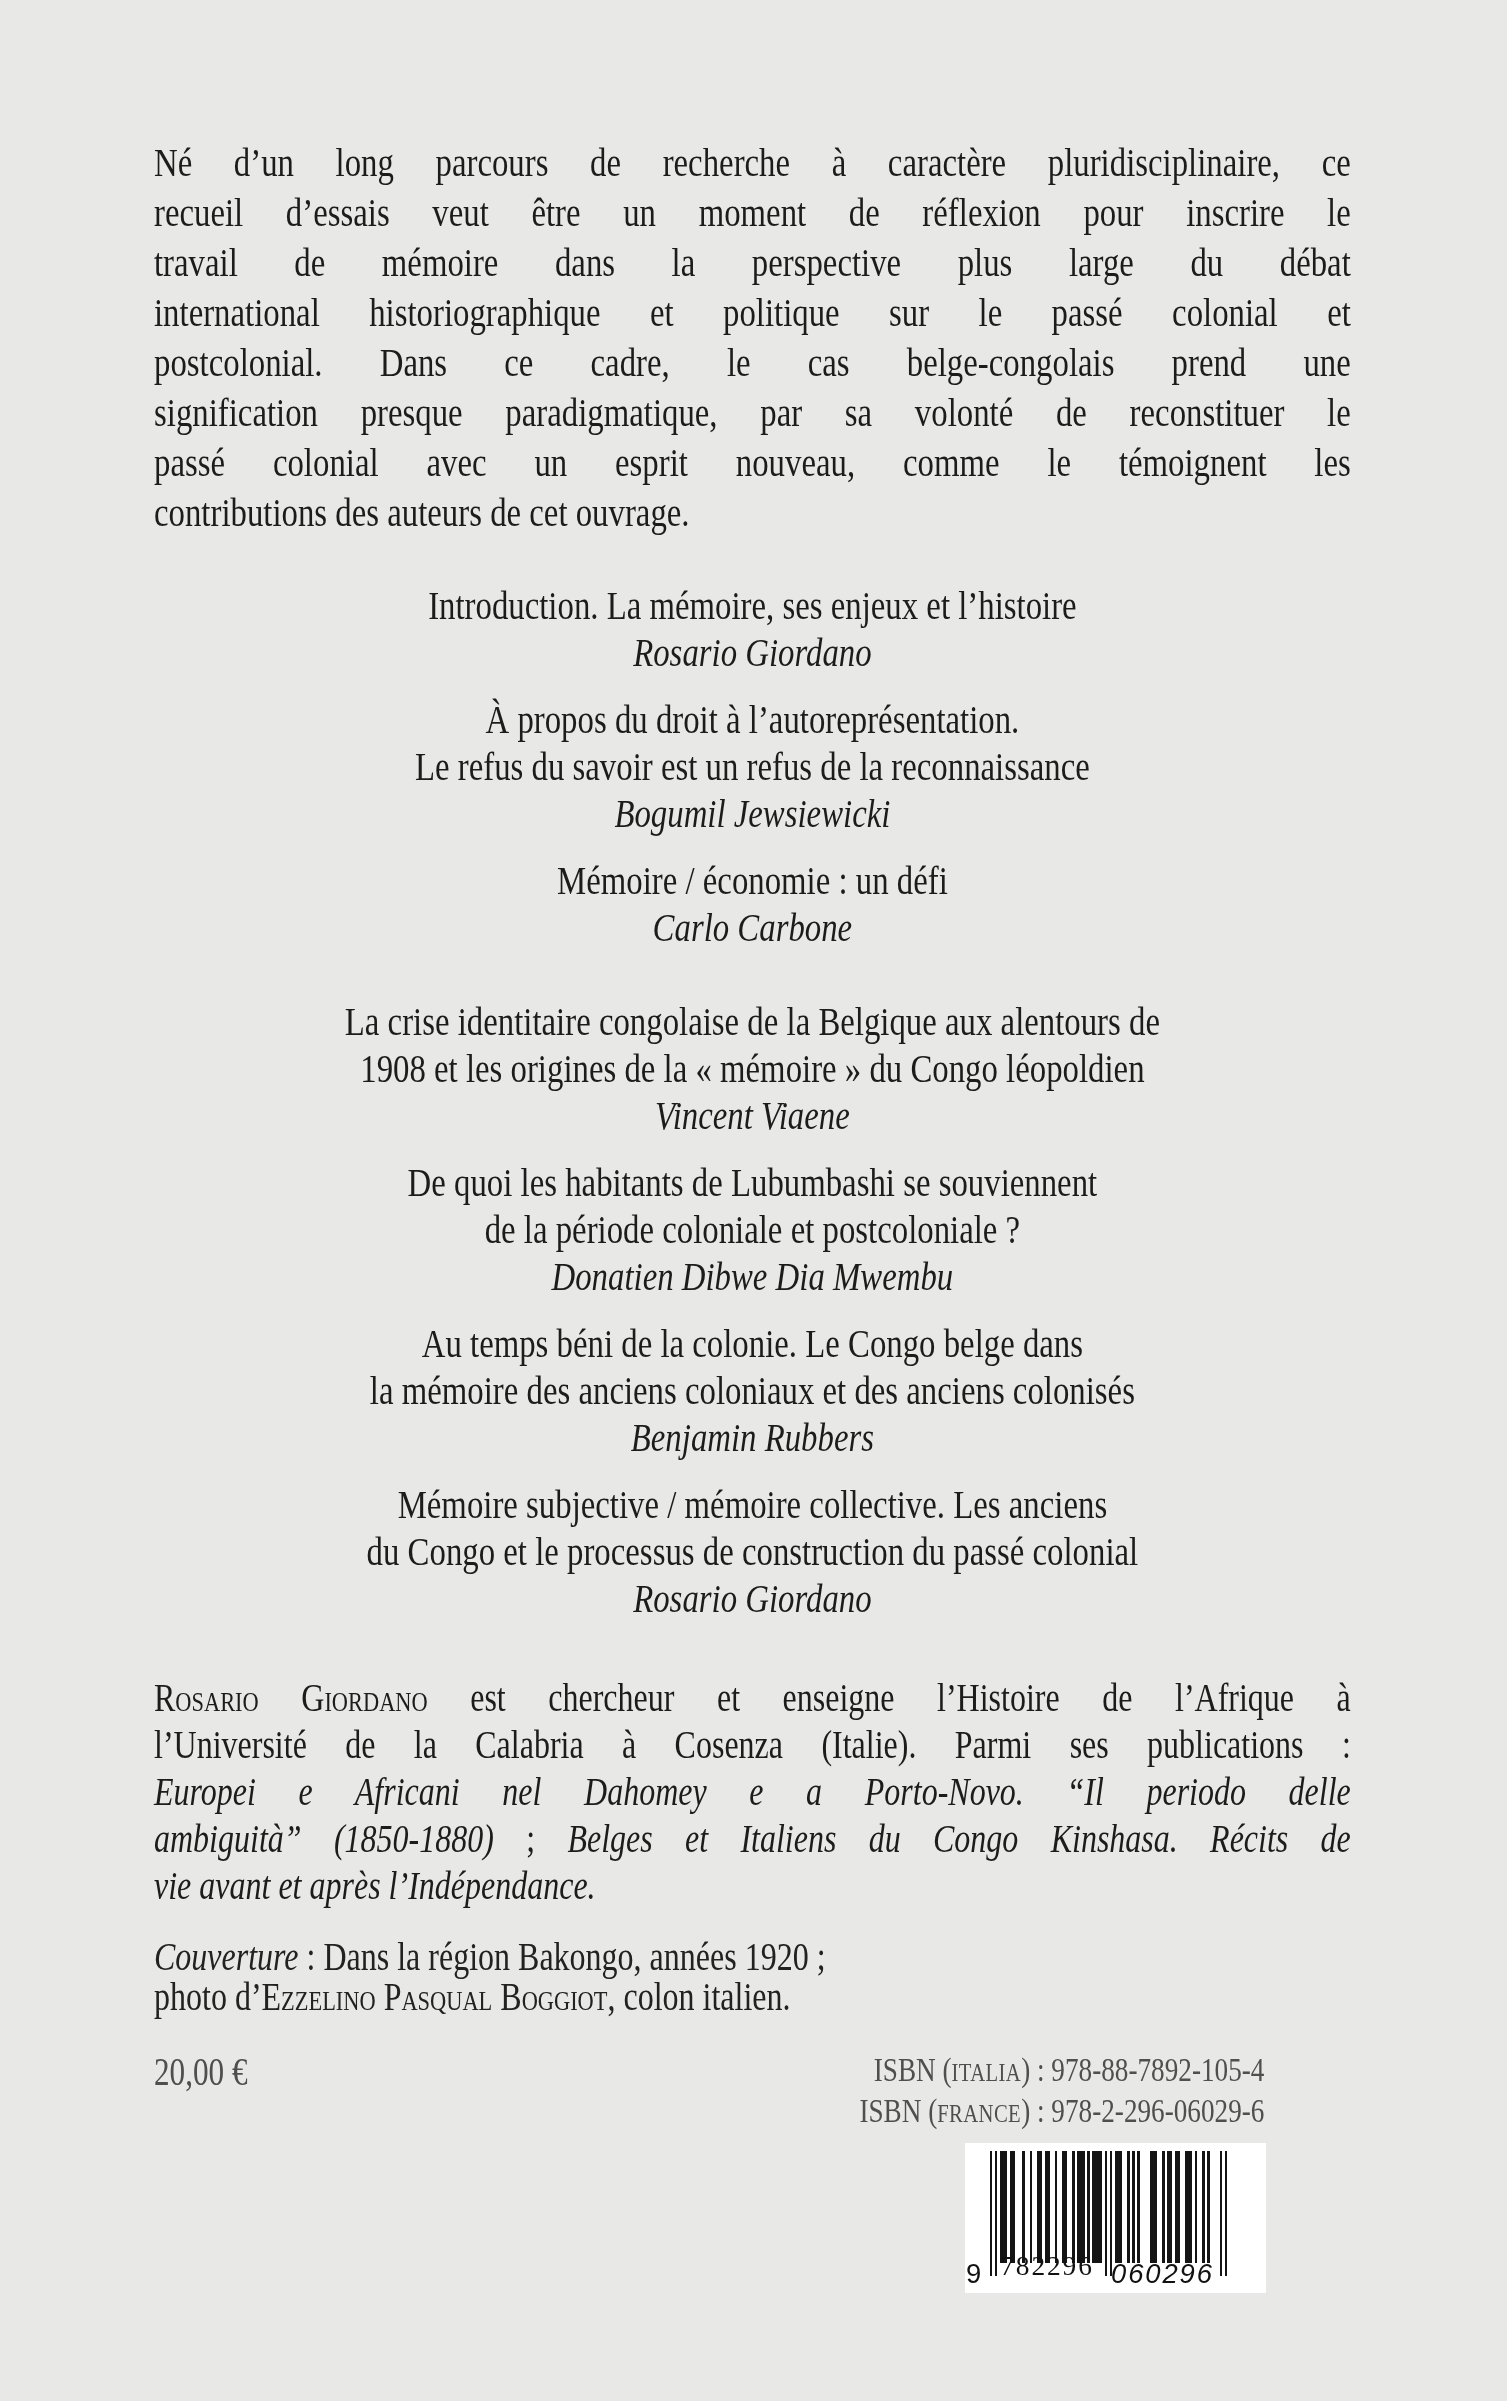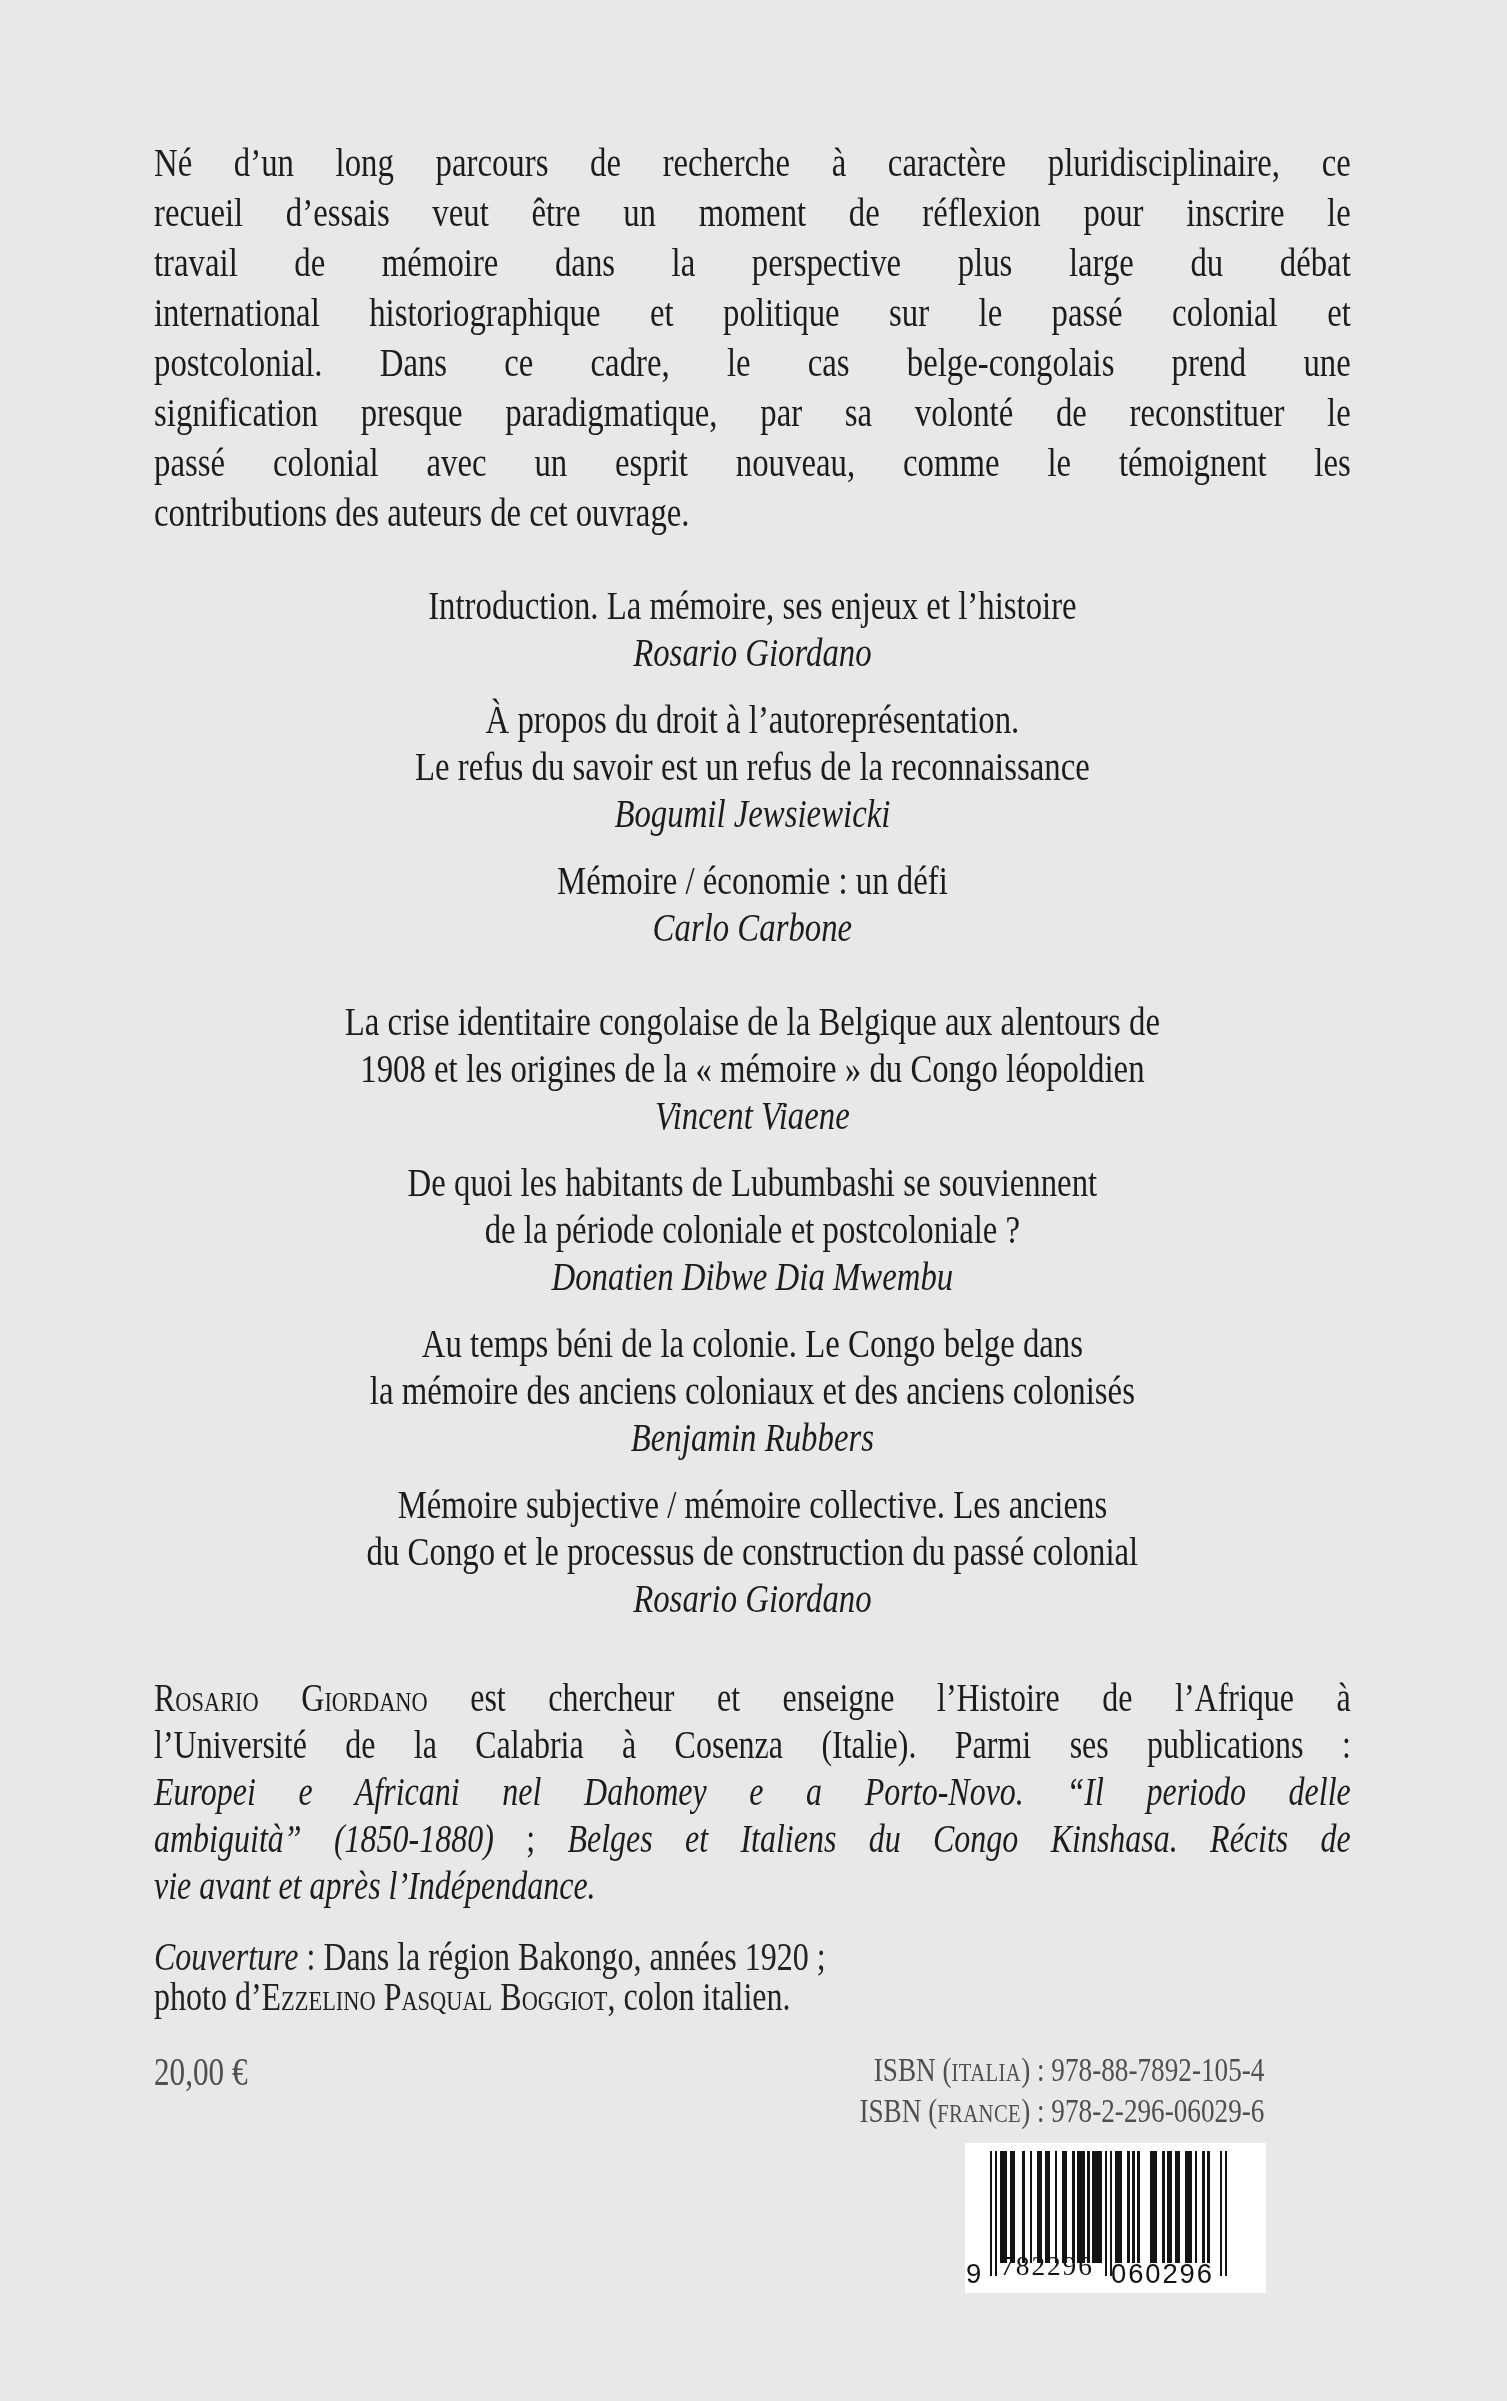--- a/index.html
+++ b/index.html
@@ -59,21 +59,21 @@
   .bc-module.black { background: #141414; }
   .bc-module.guard { height: 125px; }
   .bc-module.black:not(.guard) { height: 112px; }
   .barcode-digits {
     position: absolute; bottom: 2.8px; left: 0; width: 100%;
     font-family: "Liberation Sans", "DejaVu Sans", sans-serif;
     font-size: 27.4px; color: #111; height: 30px;
   }
   .bc-d-left  { position: absolute; left: 0.9px;  bottom: 0; }
   .bc-d-mid   { position: absolute; left: 32px;  bottom: 8px; width: 100px; text-align: center; letter-spacing: 1.9px; font-family: Liberation Serif, serif;}
-  .bc-d-right { position: absolute; left: 146px; bottom: 0; width: 100px; text-align: center; letter-spacing: 1.9px;}
+  .bc-d-right { position: absolute; left: 146px; bottom: 0; width: 100px; text-align: center; letter-spacing: 1.9px; font-style: italic;}
 </style>
 </head>
 <body>
 
 <div class="scaled">
 
   <div class="synopsis">
     <div class="line">Né d’un long parcours de recherche à caractère pluridisciplinaire, ce</div>
     <div class="line">recueil d’essais veut être un moment de réflexion pour inscrire le</div>
     <div class="line">travail de mémoire dans la perspective plus large du débat</div>

